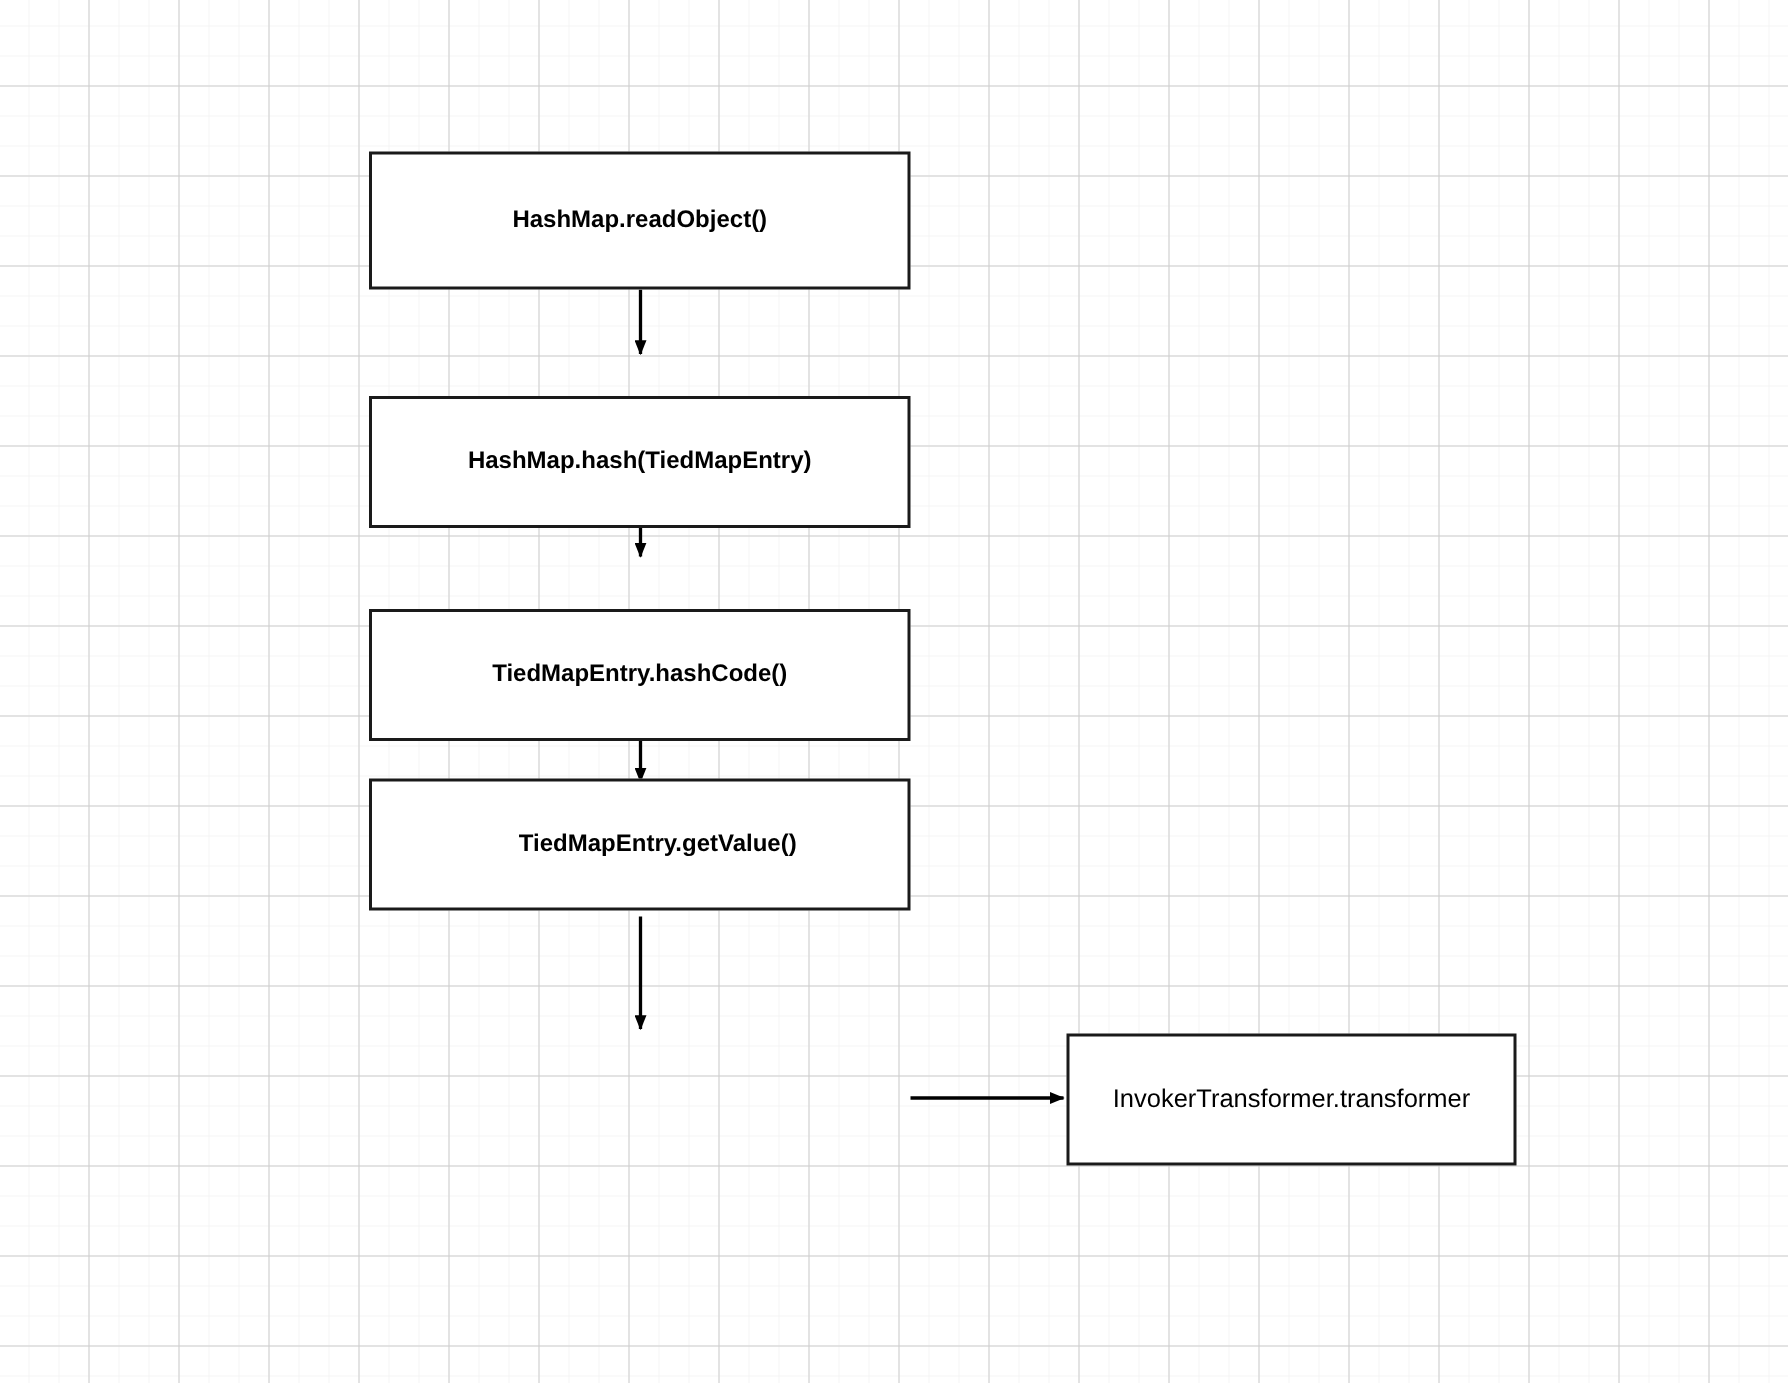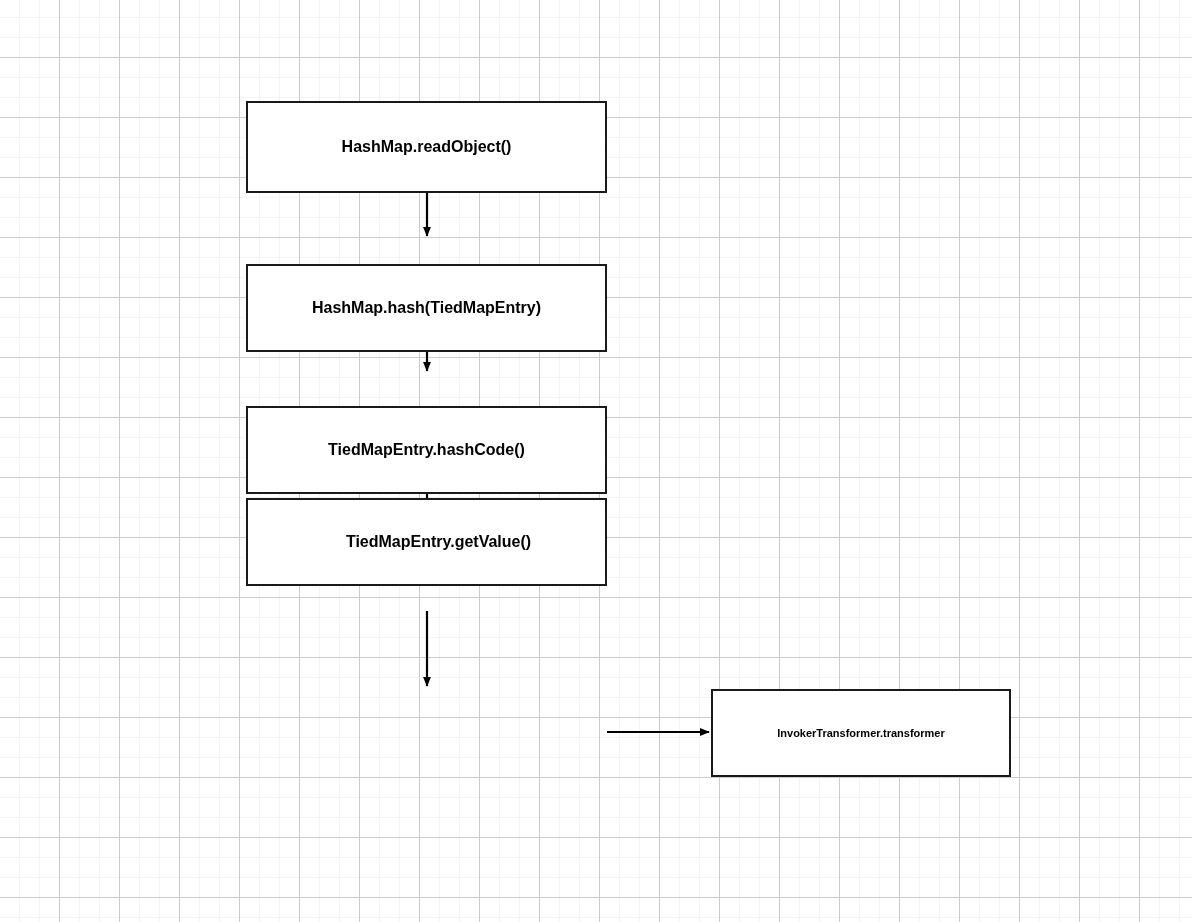--- a/index.html
+++ b/index.html
@@ -42,22 +42,22 @@
   .node-label {
     font-family: "Liberation Sans", sans-serif;
     font-size: 16px;
     font-weight: bold;
     color: #000000;
     letter-spacing: 0px;
     white-space: nowrap;
     text-align: center;
   }
   .node.right .node-label {
-    font-weight: bold;
-    font-size: 11px;
+    font-weight: normal;
+    font-size: 17px;
   }
   .edge-svg {
     position: absolute;
     left: 0;
     top: 0;
     width: 1192px;
     height: 922px;
     pointer-events: none;
     overflow: visible;
   }
@@ -95,21 +95,21 @@
   </div>
 
   <div class="node" style="left:246px; top:238px; width:361px; height:88px;margin-top:26px;">
     <span class="node-label">HashMap.hash(TiedMapEntry)</span>
   </div>
 
   <div class="node" style="left:246px; top:382px; width:361px; height:88px;margin-top:24px;">
     <span class="node-label">TiedMapEntry.hashCode()</span>
   </div>
 
-  <div class="node" style="left:246px; top:498px; width:361px; height:88px;padding-left:24px;">
+  <div class="node" style="left:246px; top:519px; width:361px; height:88px;padding-left:24px;">
     <span class="node-label">TiedMapEntry.getValue()</span>
   </div>
 
 
   <div class="node right" style="left:711px; top:689px; width:300px; height:88px;">
     <span class="node-label">InvokerTransformer.transformer</span>
   </div>
 
 </div>
 

